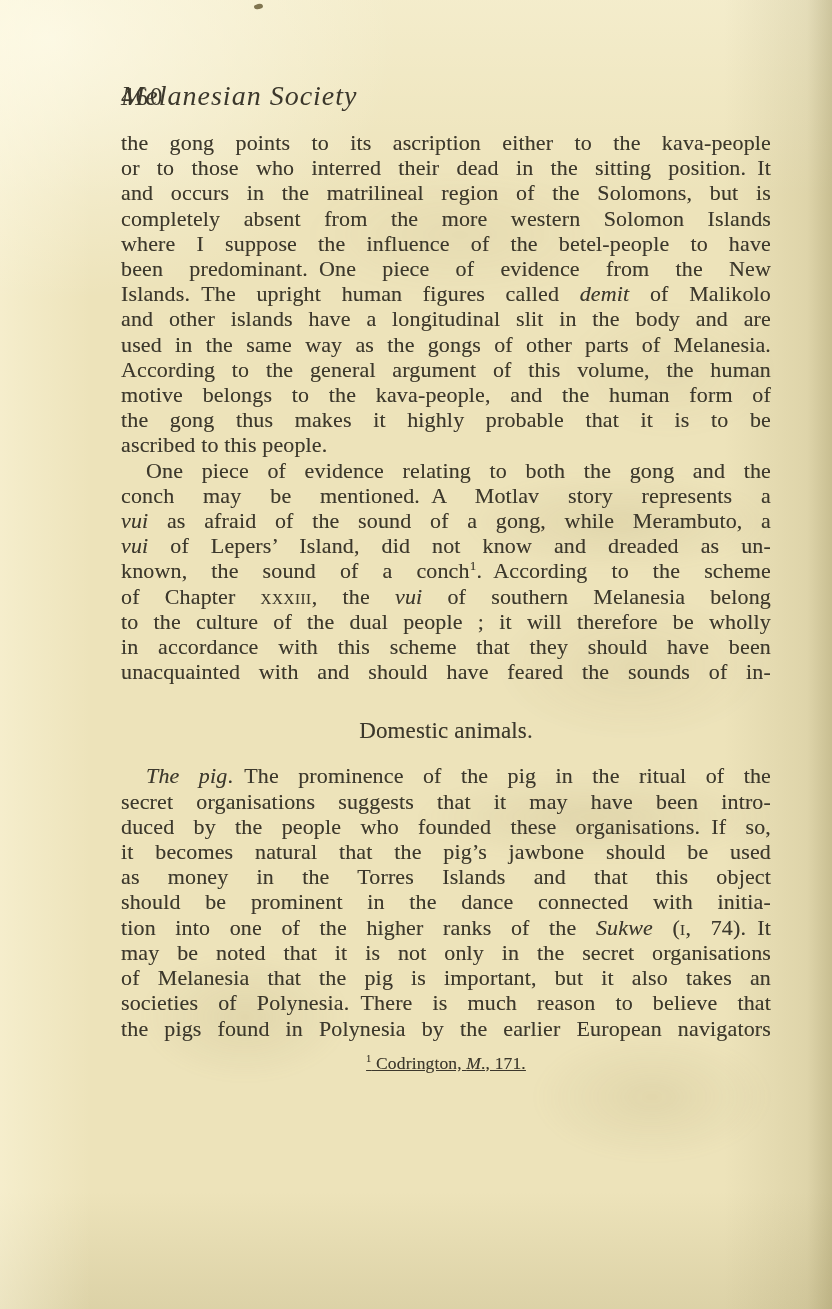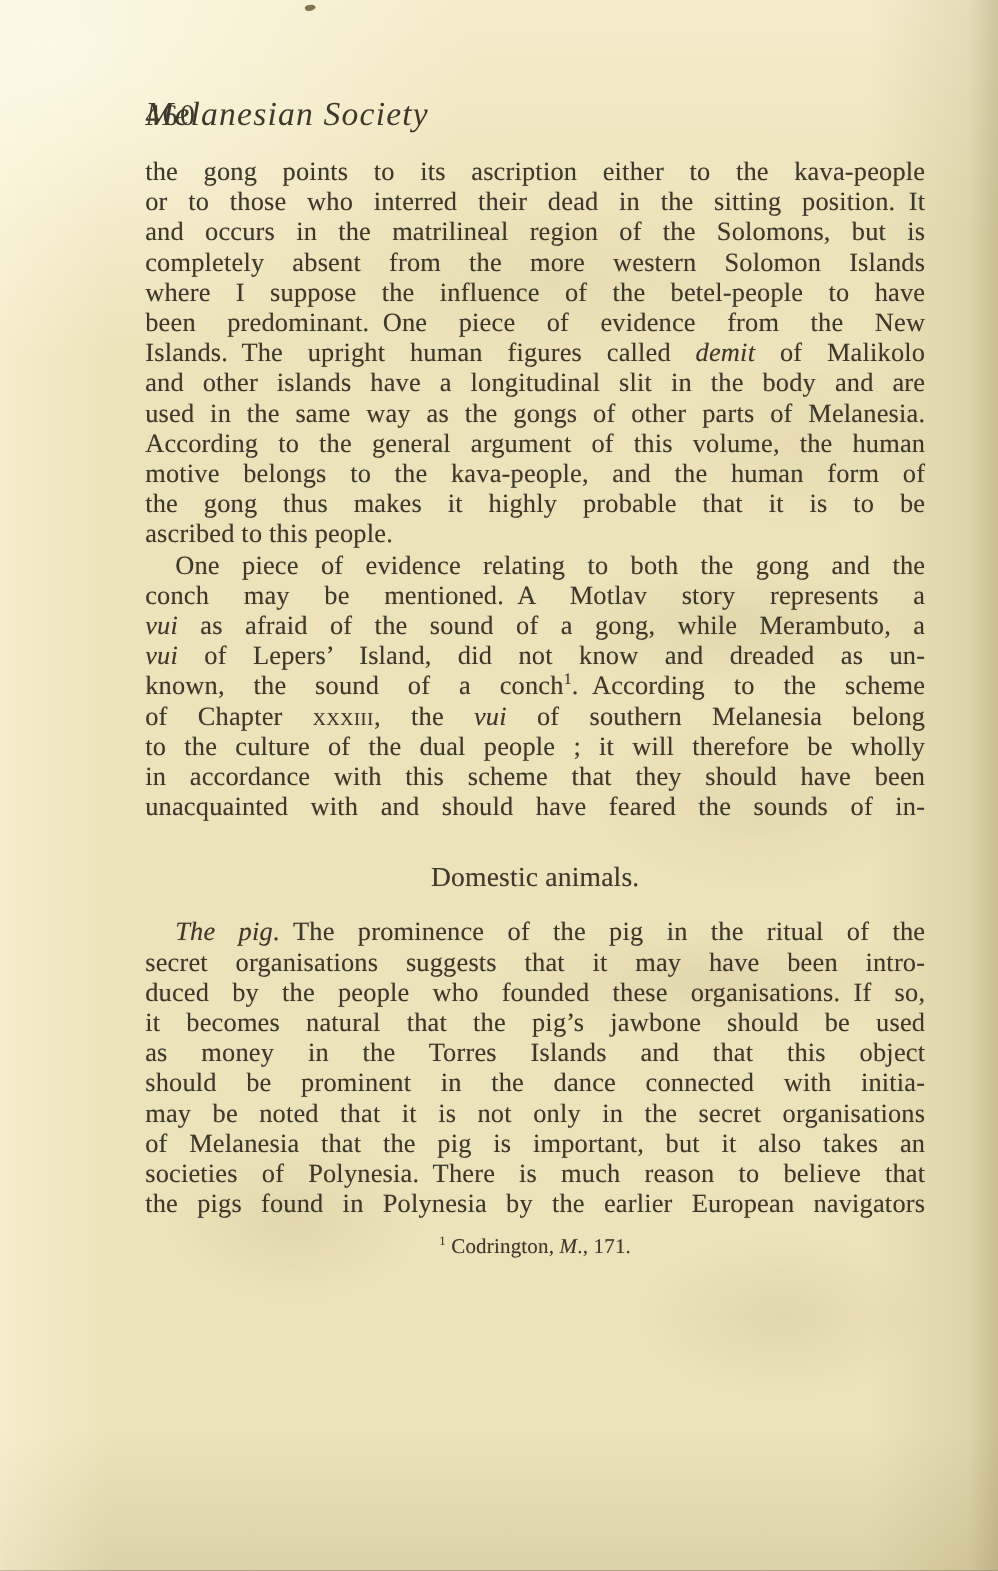--- a/index.html
+++ b/index.html
@@ -105,20 +105,21 @@
     text-align-last: center;
   }
   .block.footnote {
     margin-top: 12px;
     font-size: 17.5px;
     line-height: 21px;
   }
   .block.footnote .line {
     text-align: right;
     text-align-last: center;
+    text-decoration: underline;
   }
 </style>
 </head>
 <body>
 
 <div class="page">
   <div class="ghost g1"></div>
   <div class="ghost g2"></div>
   <div class="ghost g3"></div>
   <div class="ghost g4"></div>
@@ -162,20 +163,21 @@
       <div class="block heading">
         <div class="line noj"><span class="">Domestic animals.</span></div>
       </div>
       <div class="block paragraph">
         <div class="line indent"><span class="it ">The pig</span><span class="">. The prominence of the pig in the ritual of the</span></div>
         <div class="line"><span class="">secret organisations suggests that it may have been intro-</span></div>
         <div class="line"><span class="">duced by the people who founded these organisations. If so,</span></div>
         <div class="line"><span class="">it becomes natural that the pig’s jawbone should be used</span></div>
         <div class="line"><span class="">as money in the Torres Islands and that this object</span></div>
         <div class="line"><span class="">should be prominent in the dance connected with initia-</span></div>
+        <div class="line"><span class="">tion into one of the higher ranks of the </span><span class="it ">Sukwe</span><span class=""> (</span><span class="sc ">i</span><span class="">, 74). It</span></div>
         <div class="line"><span class="">may be noted that it is not only in the secret organisations</span></div>
         <div class="line"><span class="">of Melanesia that the pig is important, but it also takes an</span></div>
         <div class="line"><span class="">societies of Polynesia. There is much reason to believe that</span></div>
         <div class="line"><span class="">the pigs found in Polynesia by the earlier European navigators</span></div>
       </div>
       <div class="block footnote">
         <div class="line noj"><sup class="">1</sup><span class=""> Codrington, </span><span class="it ">M</span><span class="">., 171.</span></div>
       </div>
     </main>
 </div>

